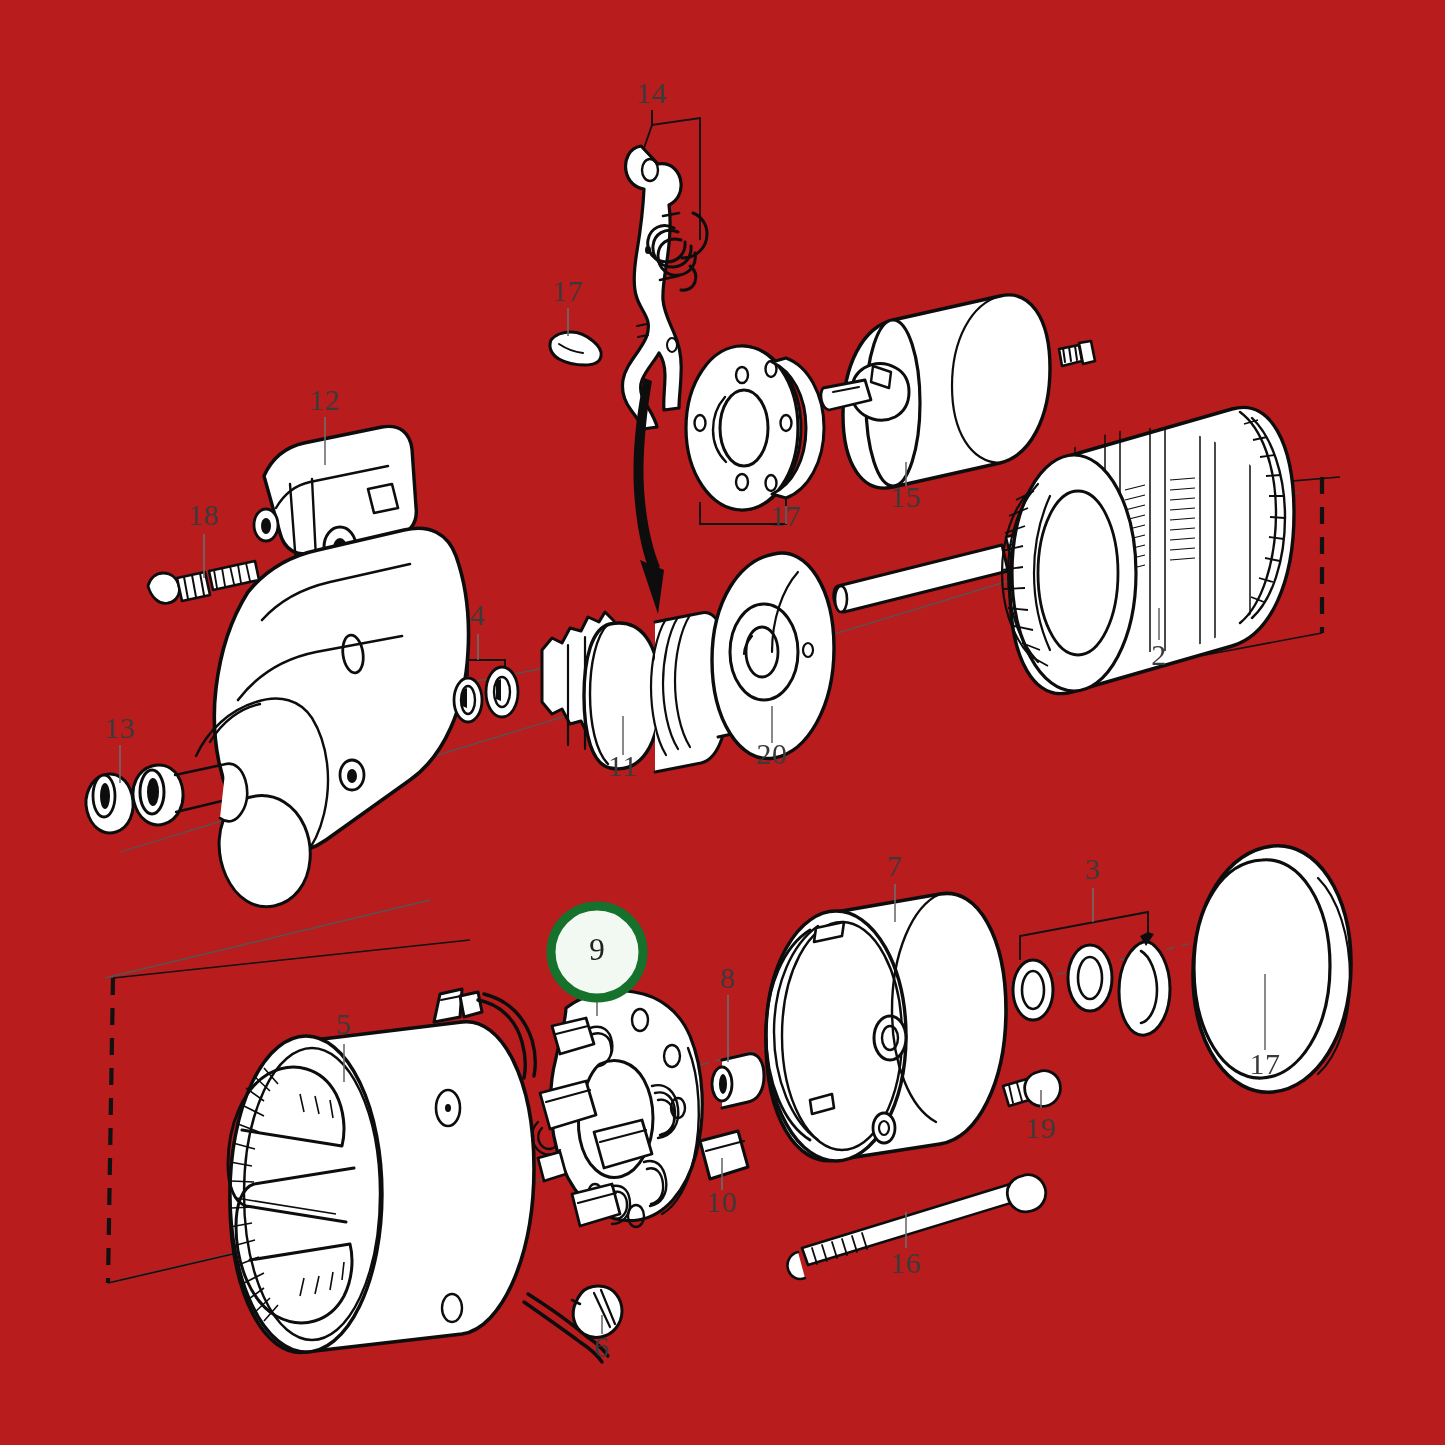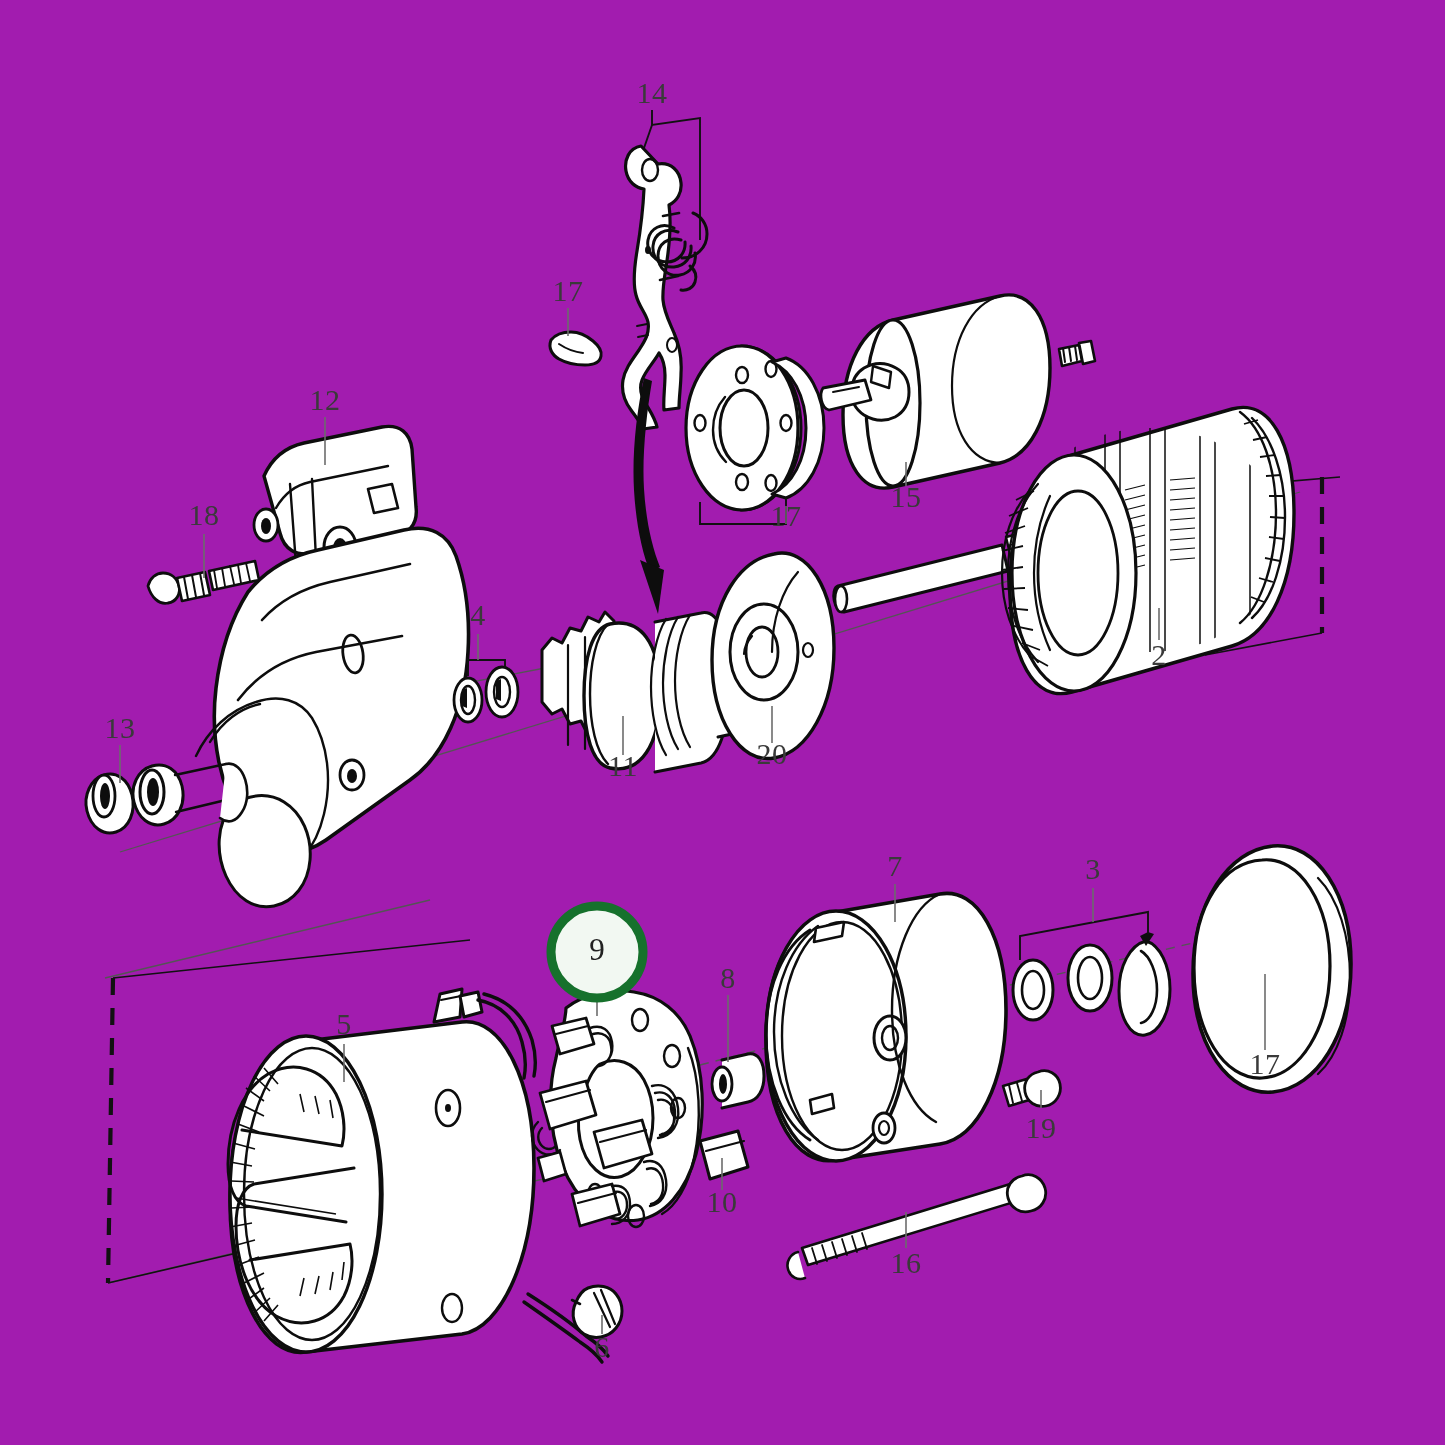--- a/index.html
+++ b/index.html
@@ -1,19 +1,19 @@
 <!DOCTYPE html>
 <html><head>
 <meta charset="utf-8">
 <title>Starter Motor Exploded Diagram</title>
 <style>
   html,body{margin:0;padding:0;background:#ffffff;}
   body{width:1445px;height:1445px;overflow:hidden;
        font-family:"Liberation Serif", serif;}
-  #stage{position:relative;width:1445px;height:1445px;background:#a21caf;}
+  #stage{position:relative;width:1445px;height:1445px;background:#b91c1c;}
   svg#diagram{position:absolute;left:0;top:0;width:1445px;height:1445px;display:block;}
   .ink{fill:none;stroke:#0d0d0d;stroke-linecap:round;stroke-linejoin:round;}
   .ink-f{fill:#ffffff;stroke:#0d0d0d;stroke-linejoin:round;stroke-linecap:round;}
   .solid{fill:#0d0d0d;stroke:none;}
   .leader{fill:none;stroke:#6c6c6c;stroke-width:1.6;}
   .leader-dk{fill:none;stroke:#111;stroke-width:1.9;}
   .axis{fill:none;stroke:#555;stroke-width:1.3;}
   .axis-d{fill:none;stroke:#555;stroke-width:1.3;stroke-dasharray:9 7;}
   .dashgroup{fill:none;stroke:#111;stroke-width:4.2;stroke-dasharray:17 13;}
   .dashthin{fill:none;stroke:#111;stroke-width:1.6;}

